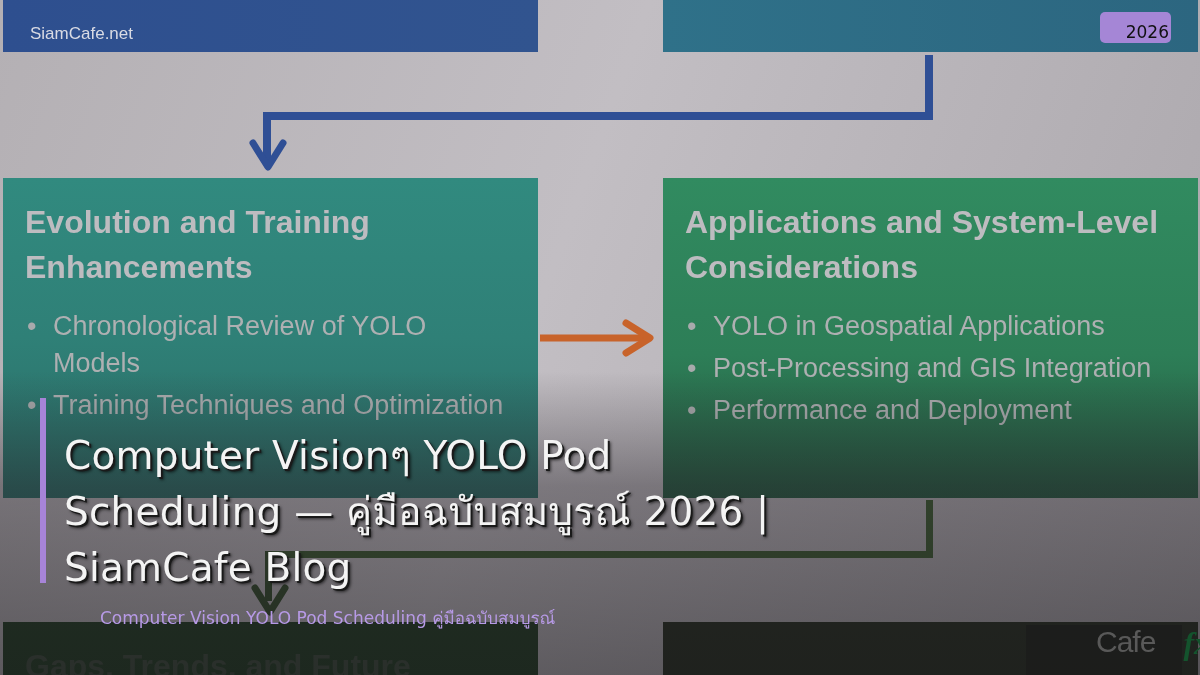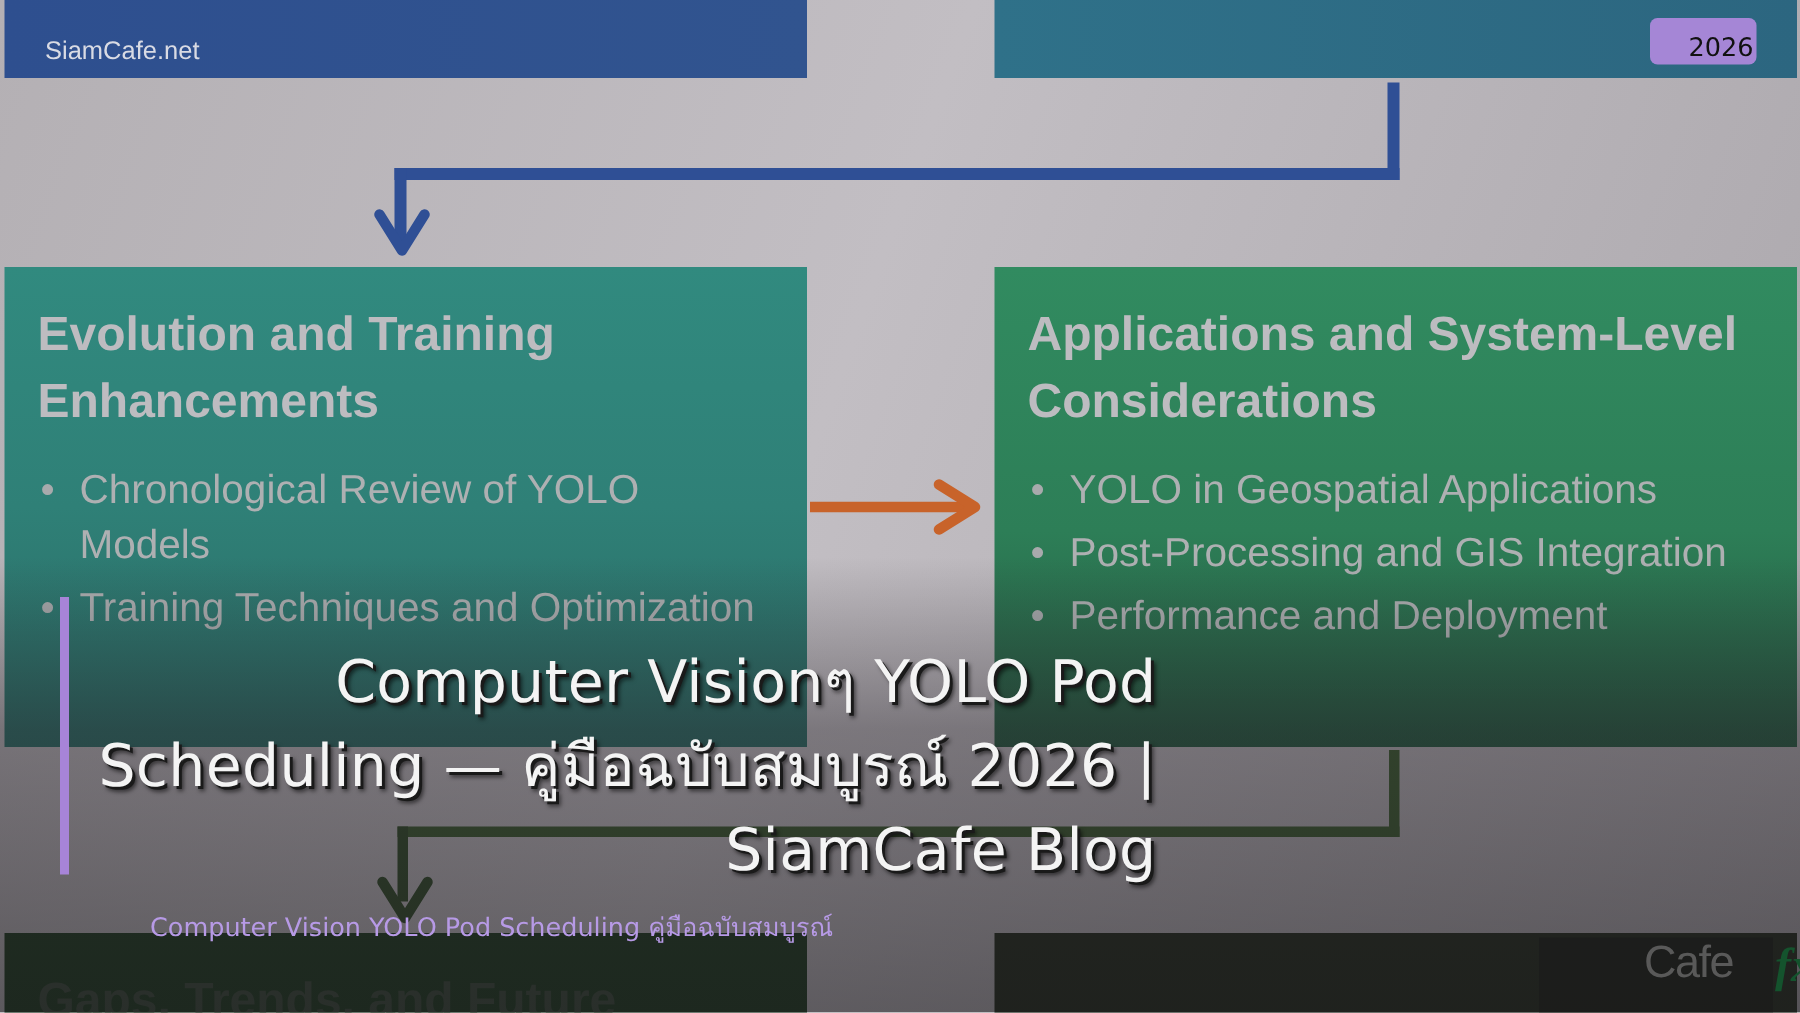--- a/index.html
+++ b/index.html
@@ -101,28 +101,27 @@
       left: 0; top: 0; width: 1200px; height: 675px;
       background: linear-gradient(180deg, rgba(0,0,0,0) 0%, rgba(0,0,0,0) 55%, rgba(40,36,42,0.45) 72%, rgba(30,28,32,0.6) 100%);
       pointer-events: none;
     }
 
     .accent-bar {
       left: 40px; top: 398px; width: 6px; height: 185px;
       background: #a784d8;
     }
     .headline {
-      left: 51px; top: 428px; width: 720px;
+      left: 64px; top: 428px; width: 720px;
       font-family: "DejaVu Sans", sans-serif;
       font-size: 39px;
       line-height: 56px;
       color: #f4f4f4;
       text-shadow: 2px 2px 0 #1a1a1a, 3px 3px 3px rgba(0,0,0,0.6);
       letter-spacing: 0.2px;
-      text-align: right;
     }
     .subtitle {
       left: 60px; top: 604px;
       font-family: "DejaVu Sans", sans-serif;
       font-size: 17px;
       color: #b79ae6;
       margin-left: 40px;
     }
 
     .logo {

